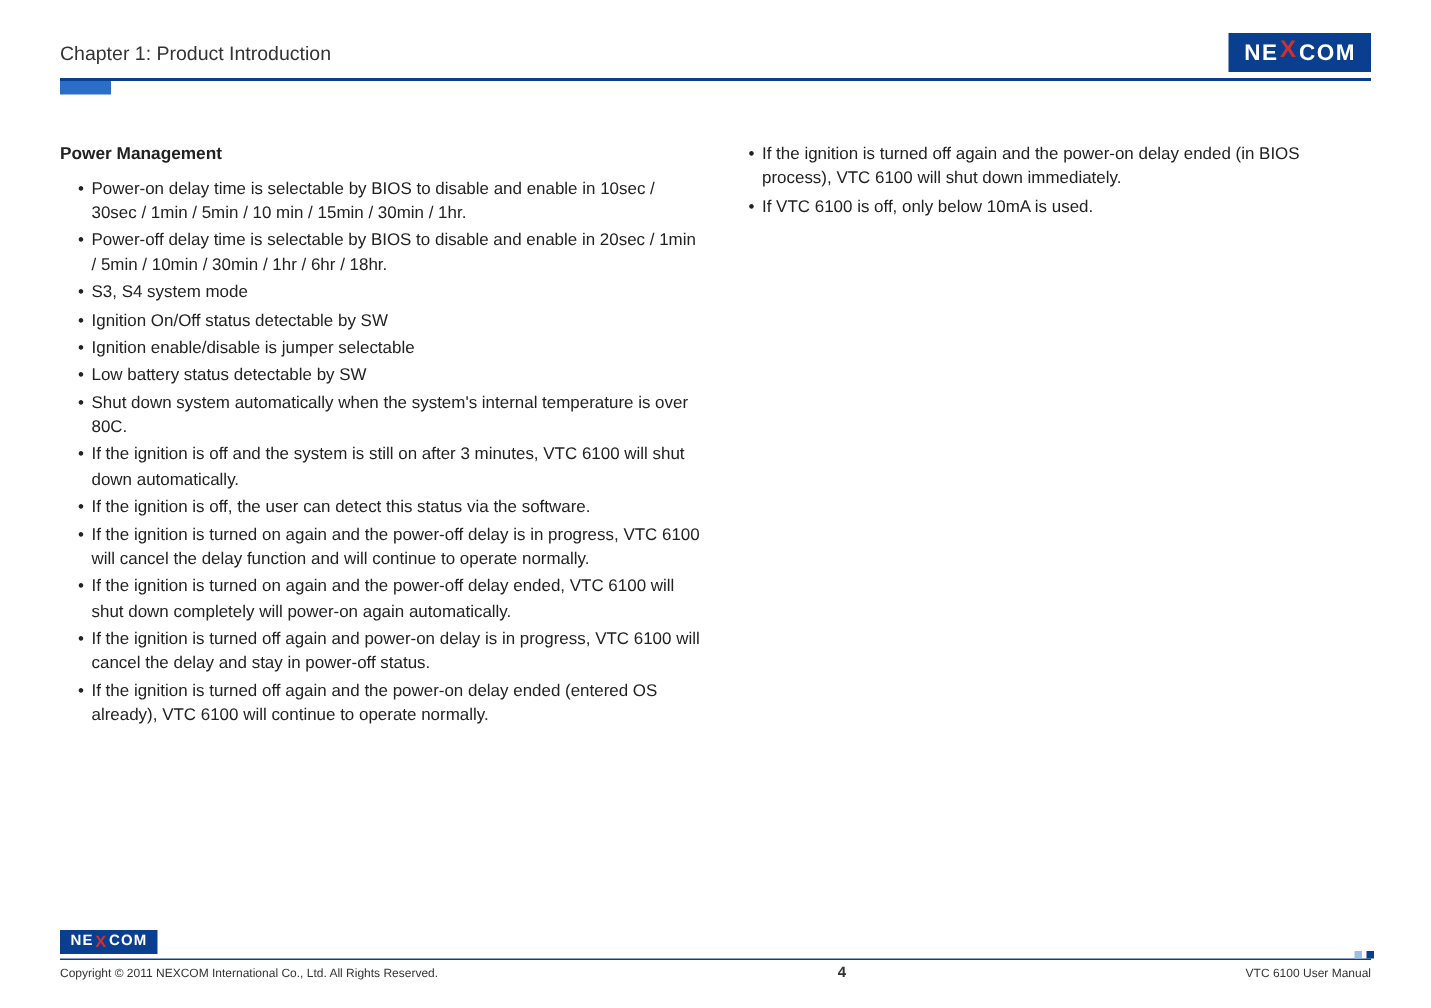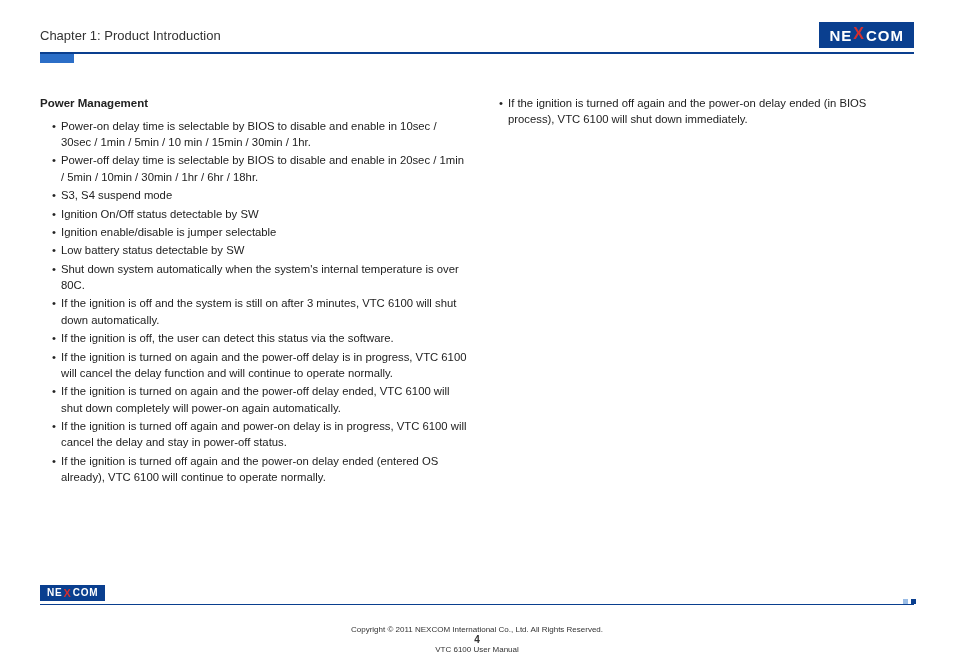--- a/index.html
+++ b/index.html
@@ -125,22 +125,21 @@
     }
     .footer-mark.light {
       background: #9bbde6;
     }
     .footer-row {
       display: flex;
       justify-content: space-between;
       align-items: center;
       font-size: 8px;
       color: #333;
-      margin-top: 20px;
-      flex-direction: column;
+      margin-top: 3px;
     }
     .page-num {
       font-weight: bold;
       font-size: 10px;
     }
   </style>
 </head>
 <body>
 
 <div class="page">
@@ -154,36 +153,37 @@
   </div>
   <div class="rule-top"></div>
   <div class="accent-block"></div>
 
   <div class="content">
     <div class="col">
       <div class="section-title">Power Management</div>
       <ul class="bullets">
         <li>Power-on delay time is selectable by BIOS to disable and enable in 10sec / 30sec / 1min / 5min / 10 min / 15min / 30min / 1hr.</li>
         <li>Power-off delay time is selectable by BIOS to disable and enable in 20sec / 1min / 5min / 10min / 30min / 1hr / 6hr / 18hr.</li>
-        <li>S3, S4 suspend mode</li>
+        <li>S3, S4 system mode</li>
         <li>Ignition On/Off status detectable by SW</li>
         <li>Ignition enable/disable is jumper selectable</li>
         <li>Low battery status detectable by SW</li>
         <li>Shut down system automatically when the system's internal temperature is over 80C.</li>
         <li>If the ignition is off and the system is still on after 3 minutes, VTC 6100 will shut down automatically.</li>
         <li>If the ignition is off, the user can detect this status via the software.</li>
         <li>If the ignition is turned on again and the power-off delay is in progress, VTC 6100 will cancel the delay function and will continue to operate normally.</li>
         <li>If the ignition is turned on again and the power-off delay ended, VTC 6100 will shut down completely will power-on again automatically.</li>
         <li>If the ignition is turned off again and power-on delay is in progress, VTC 6100 will cancel the delay and stay in power-off status.</li>
         <li>If the ignition is turned off again and the power-on delay ended (entered OS already), VTC 6100 will continue to operate normally.</li>
       </ul>
     </div>
     <div class="col">
       <ul class="bullets">
         <li>If the ignition is turned off again and the power-on delay ended (in BIOS process), VTC 6100 will shut down immediately.</li>
+        <li>If VTC 6100 is off, only below 10mA is used.</li>
       </ul>
     </div>
   </div>
 </div>
 
 <div class="footer">
   <div class="footer-logo">
     <span>NE</span>
       <span class="x">X</span>
       <span>COM</span>

